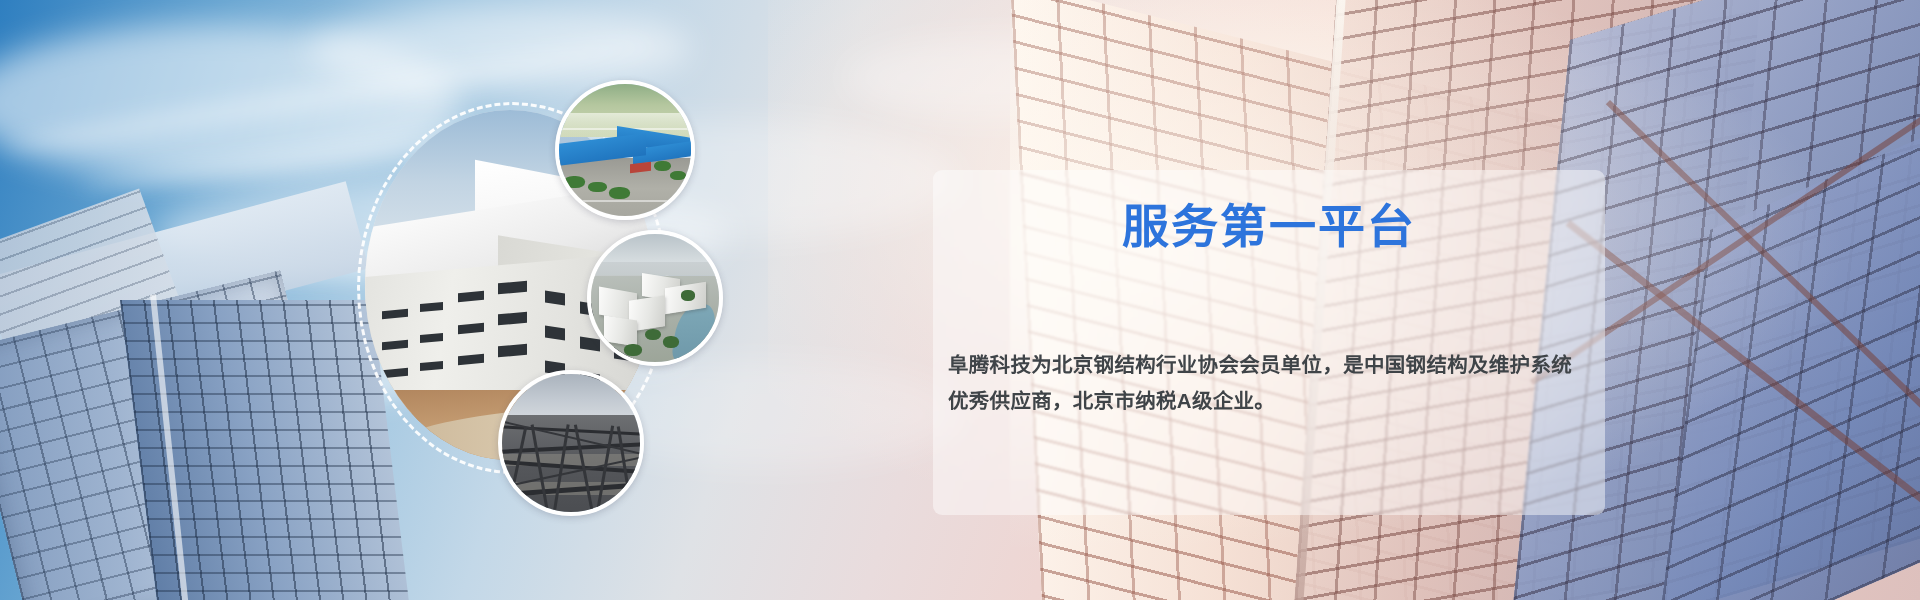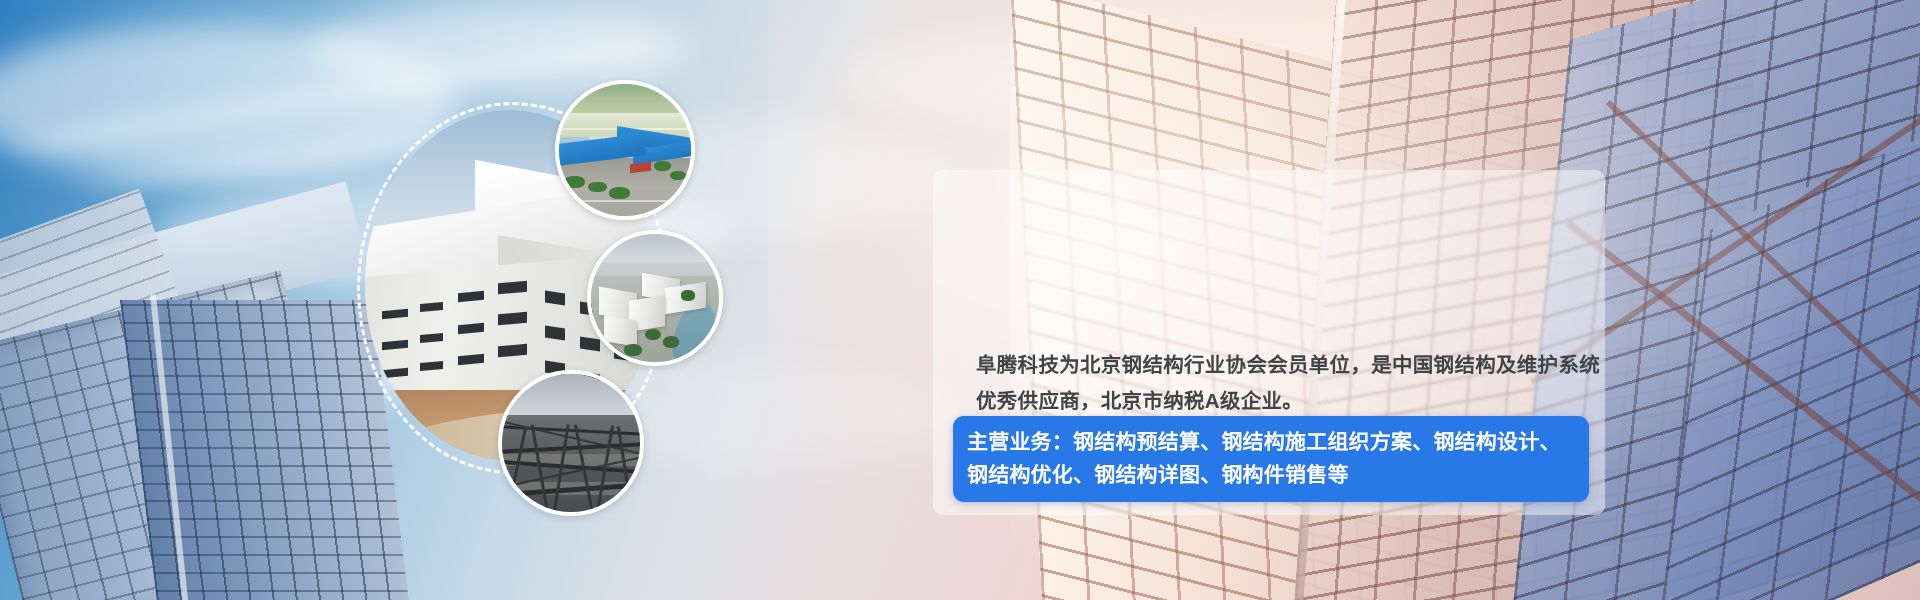--- a/index.html
+++ b/index.html
@@ -272,21 +272,21 @@
   .headline{
     position:absolute;left:933px;top:168px;width:672px;
     text-align:center;
     font-family:"Liberation Serif","DejaVu Serif",serif;
     font-weight:bold;font-size:47px;line-height:56px;
     letter-spacing:2px;
     color:#2d74dc;
   }
   .headline .l2{display:block;}
   .para{
-    position:absolute;left:976px;top:326px;width:632px;
+    position:absolute;left:948px;top:326px;width:632px;
     font-size:20.5px;line-height:36px;
     color:#3f4448;letter-spacing:.3px;
     font-weight:600;
   }
   .badge{
     position:absolute;left:953px;top:416px;width:636px;
     box-sizing:border-box;
     padding:9px 14px 11px 14px;
     background:#2878e8;
     border-radius:11px;
@@ -418,19 +418,19 @@
       <div class="tr-d" style="left:74%;top:37%;width:2%;height:60%;transform:rotate(10deg);"></div>
       <div class="tr-d" style="left:88%;top:38%;width:2%;height:58%;transform:rotate(-9deg);"></div>
       <div class="tr-d" style="left:-4%;top:46%;width:112%;height:1.6%;transform:rotate(13deg);"></div>
       <div class="tr-d" style="left:-4%;top:70%;width:112%;height:1.8%;transform:rotate(-12deg);"></div>
     </div>
   </div>
 
   <div class="panel"></div>
 
   <h1 class="headline">
+    <span class="l2">服务第一平台</span>
   </h1>
 
   <p class="para">阜腾科技为北京钢结构行业协会会员单位，是中国钢结构及维护系统优秀供应商，北京市纳税A级企业。</p>
 
-  <div class="badge">主营业务：钢结构预结算、钢结构施工组织方案、钢结构设计、钢结构优化、钢结构详图、钢构件销售等</div>
 
 </div>
 
 </body></html>

